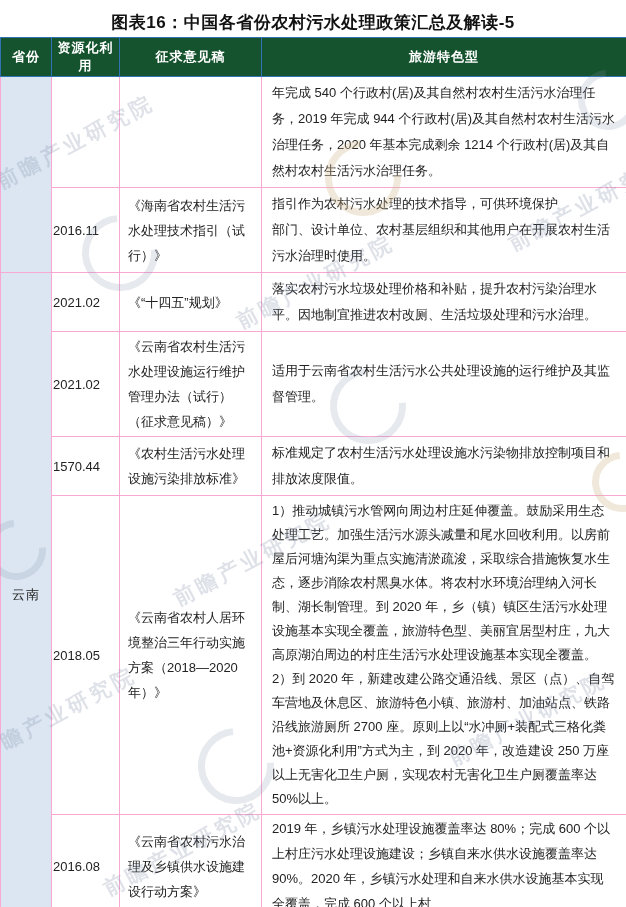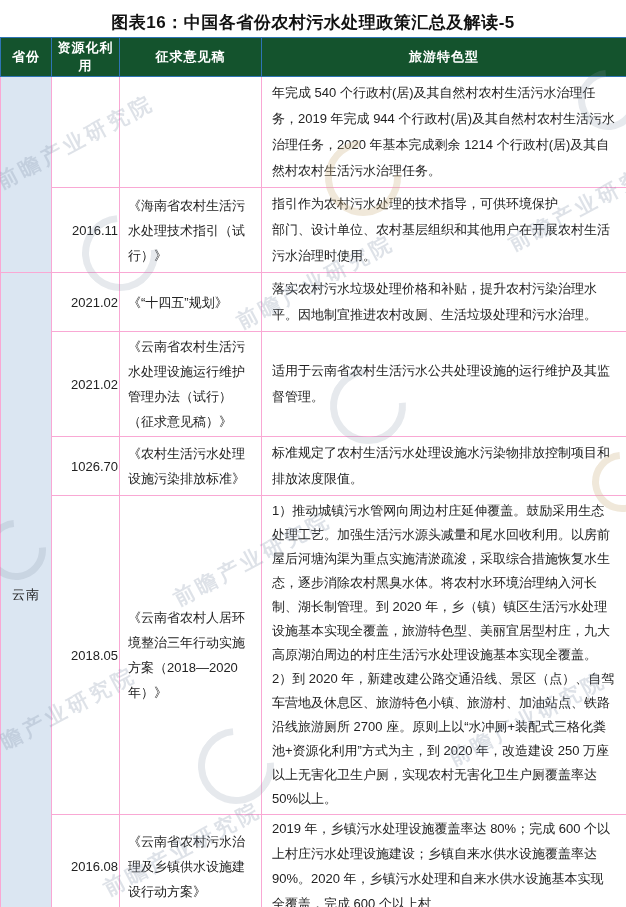--- a/index.html
+++ b/index.html
@@ -45,21 +45,21 @@
     font-size:13px;
     vertical-align:middle;
     color:#222222;
     box-sizing:border-box;
   }
   td.prov{
     background:#dbe6f2;
     text-align:center;
     letter-spacing:1px;
   }
-  td.date{text-align:right;}
+  td.date{text-align:left;}
   td.policy{
     padding:2px 8px;
     line-height:25px;
     white-space:pre-line;
   }
   td.content{
     padding:3px 10px;
     line-height:26px;
     white-space:pre-line;
   }
@@ -139,21 +139,21 @@
         <td class="date">2021.02</td>
         <td class="policy">《“十四五”规划》</td>
         <td class="content">落实农村污水垃圾处理价格和补贴，提升农村污染治理水平。因地制宜推进农村改厕、生活垃圾处理和污水治理。</td>
       </tr>
       <tr class="r4">
         <td class="date">2021.02</td>
         <td class="policy">《云南省农村生活污水处理设施运行维护管理办法（试行）（征求意见稿）》</td>
         <td class="content">适用于云南省农村生活污水公共处理设施的运行维护及其监督管理。</td>
       </tr>
       <tr class="r5">
-        <td class="date">1026.70</td>
+        <td class="date">1570.44</td>
         <td class="policy">《农村生活污水处理设施污染排放标准》</td>
         <td class="content">标准规定了农村生活污水处理设施水污染物排放控制项目和排放浓度限值。</td>
       </tr>
       <tr class="r6">
         <td class="date">2018.05</td>
         <td class="policy">《云南省农村人居环境整治三年行动实施方案（2018—2020 年）》</td>
         <td class="content">1）推动城镇污水管网向周边村庄延伸覆盖。鼓励采用生态处理工艺。加强生活污水源头减量和尾水回收利用。以房前屋后河塘沟渠为重点实施清淤疏浚，采取综合措施恢复水生态，逐步消除农村黑臭水体。将农村水环境治理纳入河长制、湖长制管理。到 2020 年，乡（镇）镇区生活污水处理设施基本实现全覆盖，旅游特色型、美丽宜居型村庄，九大高原湖泊周边的村庄生活污水处理设施基本实现全覆盖。
 2）到 2020 年，新建改建公路交通沿线、景区（点）、自驾车营地及休息区、旅游特色小镇、旅游村、加油站点、铁路沿线旅游厕所 2700 座。原则上以“水冲厕+装配式三格化粪池+资源化利用”方式为主，到 2020 年，改造建设 250 万座以上无害化卫生户厕，实现农村无害化卫生户厕覆盖率达 50%以上。</td>
       </tr>
       <tr class="r7">

